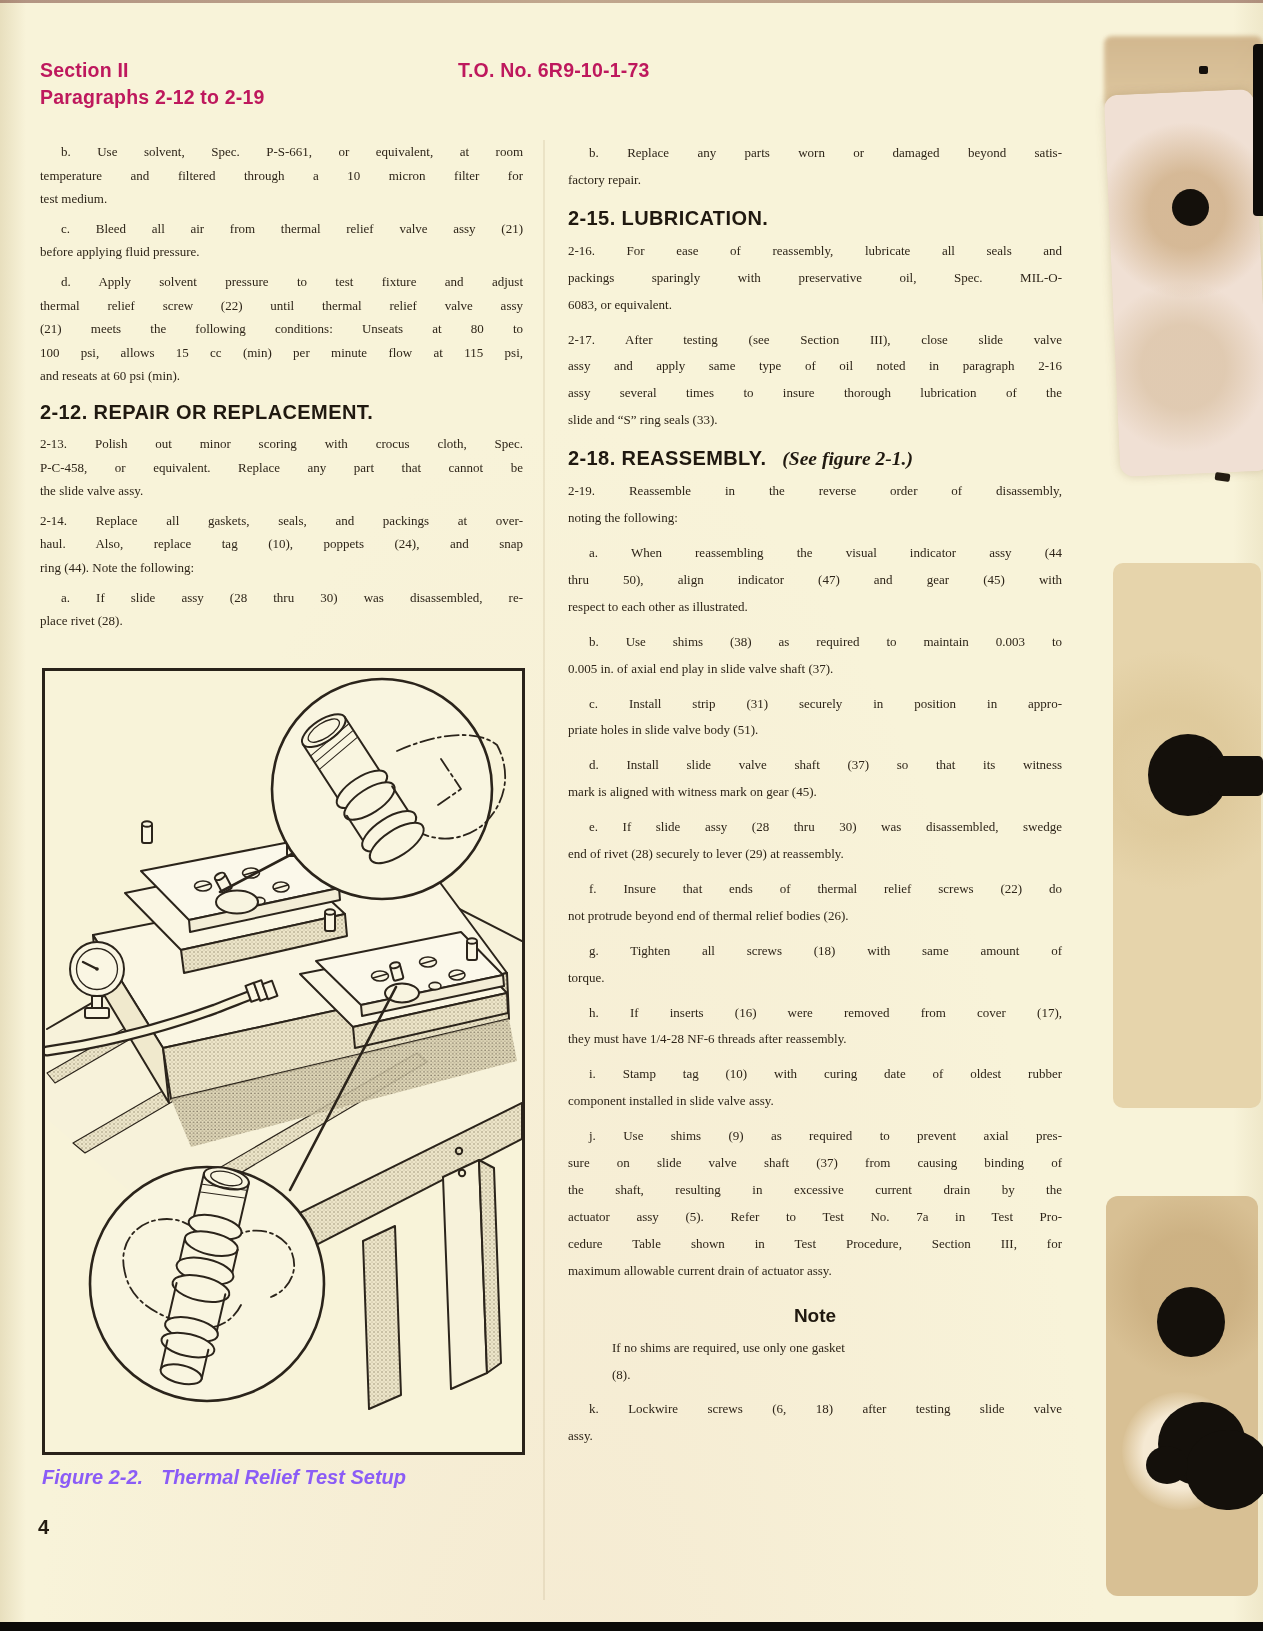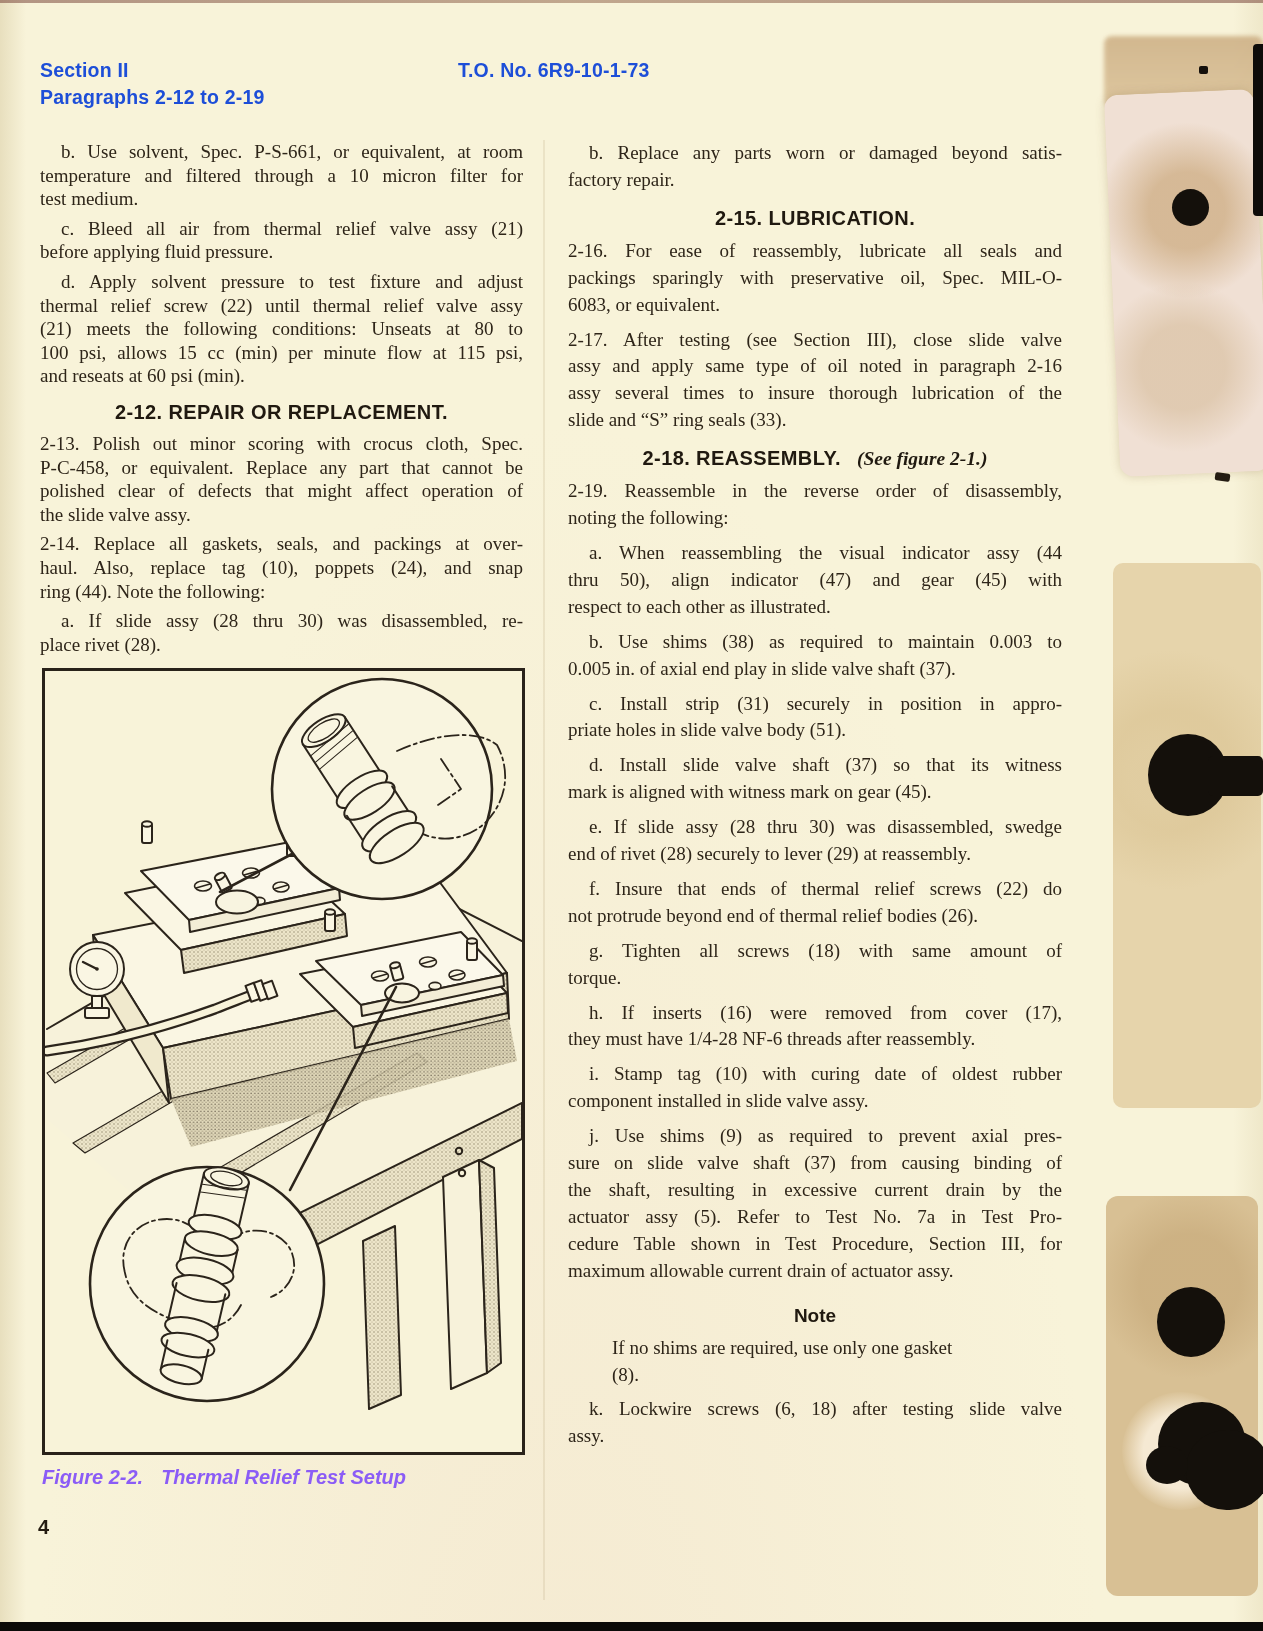--- a/index.html
+++ b/index.html
@@ -11,34 +11,34 @@
       linear-gradient(90deg, rgba(205,190,145,.38) 0px, rgba(205,190,145,0) 26px),
       linear-gradient(270deg, rgba(205,190,145,.22) 0px, rgba(205,190,145,0) 30px),
       radial-gradient(ellipse at 45% 115%, rgba(236,210,190,.28), rgba(236,210,190,0) 55%),
       #f8f3d9;
     font-family:"Liberation Serif", serif;
     color:#2e2519;
   }
   .abs{position:absolute;}
   
   .hdr{font-family:"Liberation Sans", sans-serif;font-weight:bold;font-size:19.5px;
-       line-height:27px;color:#1d4ed8;letter-spacing:.2px;}
+       line-height:27px;color:#be185d;letter-spacing:.2px;}
   
   .col{position:absolute;top:140px;}
   #col-left{left:40px;width:483px;}
   #col-right{left:568px;width:494px;}
   .blk{margin:0 0 6px 0;}
   #col-right .blk{margin-bottom:8px;}
-  .line{font-size:19px;text-align:justify;text-align-last:justify;text-justify:inter-word;}
+  .line{font-size:13px;text-align:justify;text-align-last:justify;text-justify:inter-word;}
   #col-left .line{line-height:23.6px;}
   #col-right .line{line-height:26.9px;}
   .line.last{text-align-last:left;}
   .line.ind{padding-left:21px;}
   .heading{font-family:"Liberation Sans", sans-serif;font-weight:bold;font-size:20px;
-       color:#201910;letter-spacing:.4px;margin:13px 0 8px 0;display:flex;align-items:baseline;gap:16px;justify-content:center;}
+       color:#201910;letter-spacing:.4px;margin:13px 0 8px 0;display:flex;align-items:baseline;gap:16px;}
   .htail{font-family:"Liberation Serif", serif;font-style:italic;font-weight:600;
        font-size:19.5px;letter-spacing:0;}
   .note-heading{font-family:"Liberation Sans", sans-serif;font-weight:bold;font-size:19px;
        color:#201910;text-align:center;margin:20px 0 8px 0;}
   .note .line{text-align:left;text-align-last:left;padding-left:44px;}
   
   #figure-box{position:absolute;left:42px;top:668px;width:477px;height:781px;
        border:3px solid #29221a;background:#f8f3d9;}
   #figure-caption{position:absolute;left:42px;top:1466px;width:483px;text-align:left;
        font-family:"Liberation Sans", sans-serif;font-weight:bold;font-style:italic;
@@ -114,21 +114,20 @@
       <div class="line">(21) meets the following conditions: Unseats at 80 to</div>
       <div class="line">100 psi, allows 15 cc (min) per minute flow at 115 psi,</div>
       <div class="line last">and reseats at 60 psi (min).</div>
     </div>
     <div class="blk heading">
       <span class="hmain">2-12. REPAIR OR REPLACEMENT.</span>
     </div>
     <div class="blk para">
       <div class="line">2-13. Polish out minor scoring with crocus cloth, Spec.</div>
       <div class="line">P-C-458, or equivalent. Replace any part that cannot be</div>
-      <div class="line">polished clear of defects that might affect operation of</div>
       <div class="line last">the slide valve assy.</div>
     </div>
     <div class="blk para">
       <div class="line">2-14. Replace all gaskets, seals, and packings at over-</div>
       <div class="line">haul. Also, replace tag (10), poppets (24), and snap</div>
       <div class="line last">ring (44). Note the following:</div>
     </div>
     <div class="blk para">
       <div class="line ind">a. If slide assy (28 thru 30) was disassembled, re-</div>
       <div class="line last">place rivet (28).</div>

